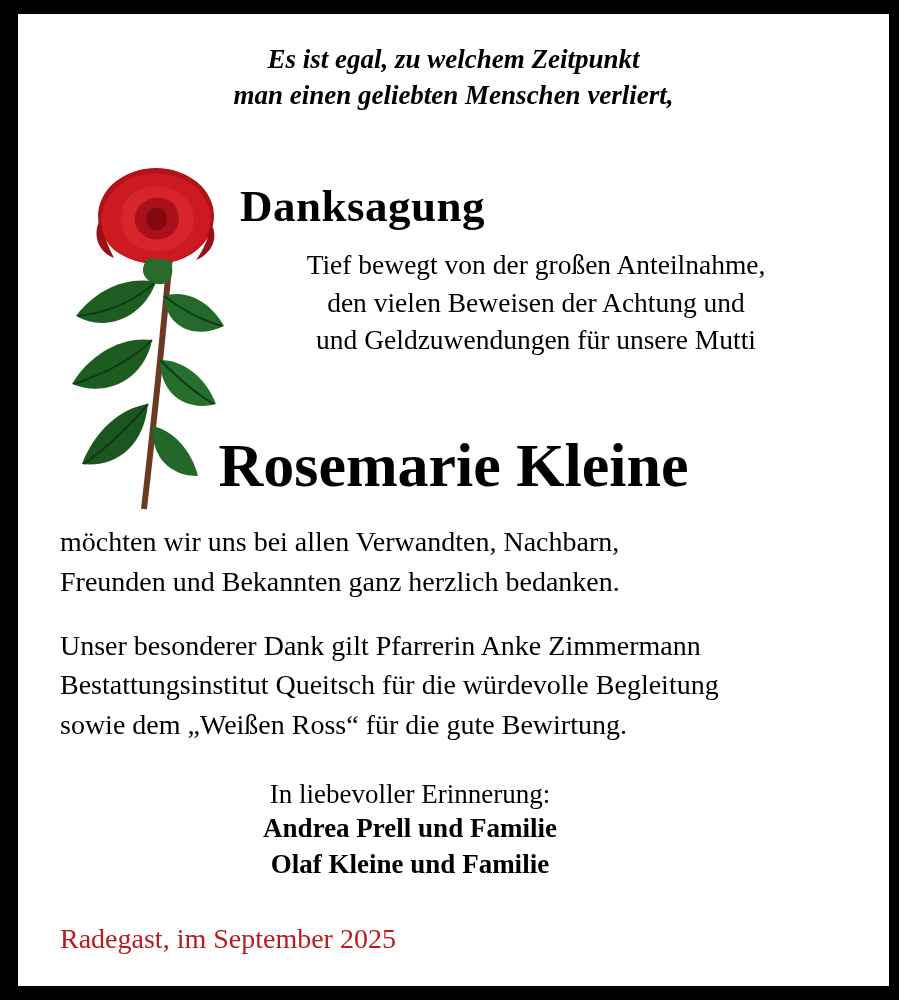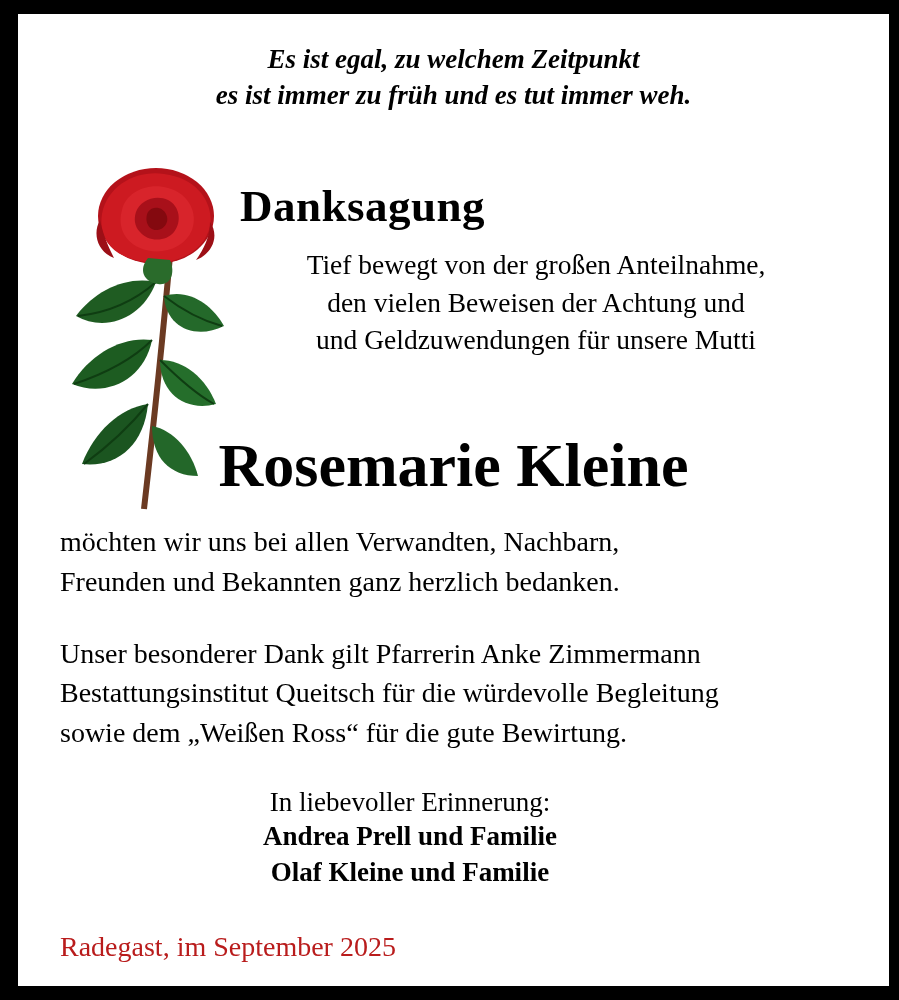--- a/index.html
+++ b/index.html
@@ -91,21 +91,21 @@
     display: block;
     white-space: nowrap;
   }
   .lower {
     position: absolute;
     left: 42px;
     top: 508px;
     width: 810px;
   }
   .para2 {
-    margin-top: 32px;
+    margin-top: 24px;
   }
   .closing {
     margin-top: 34px;
     text-align: center;
     width: 700px;
     margin-left: 0px;
   }
   .closing .memory {
     font-size: 27px;
     display: block;
@@ -124,21 +124,21 @@
     color: #b91c1c;
   }
 </style>
 </head>
 <body>
 
 <div class="notice">
 
   <div class="poem">
     <span class="line">Es ist egal, zu welchem Zeitpunkt</span>
-    <span class="line">es ist immer zu früh und es tut immer weh.</span>
+    <span class="line">man einen geliebten Menschen verliert,</span>
   </div>
 
   <div class="rose-wrap">
     <svg width="180" height="360" viewBox="0 0 180 360" xmlns="http://www.w3.org/2000/svg">
 
       <path d="M118 92 C112 160, 104 240, 92 345" stroke="#6b3a22" stroke-width="6" fill="none"></path>
 
       <path d="M104 118 C74 112, 44 126, 24 152 C52 168, 90 156, 104 118 Z" fill="#1f5c22"></path>
       <path d="M104 118 C86 134, 62 148, 26 152" stroke="#0f3d12" stroke-width="2" fill="none"></path>
 

